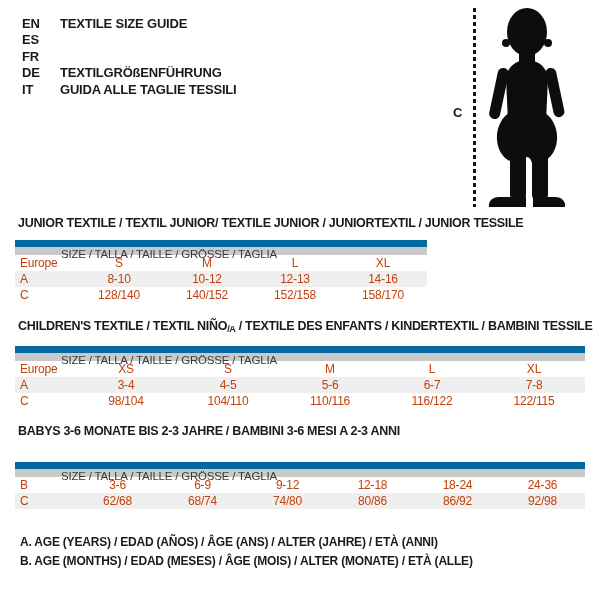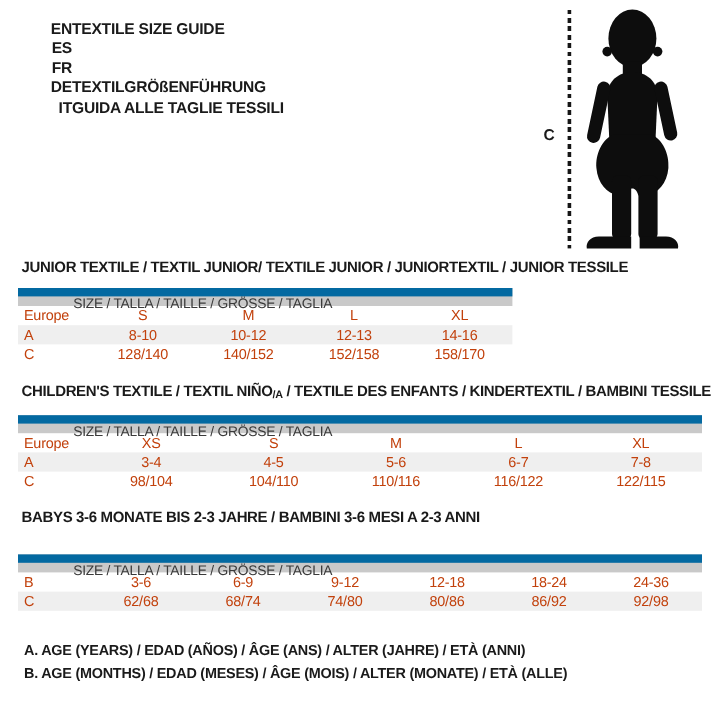--- a/index.html
+++ b/index.html
@@ -2,21 +2,21 @@
 <html><head>
 <meta charset="utf-8">
 <style>
   html,body{margin:0;padding:0;background:#fff;}
   .page{
     position:relative;width:600px;height:600px;background:#ffffff;overflow:hidden;
     font-family:"Liberation Sans",sans-serif;color:#1a1a1a;letter-spacing:-0.2px;
   }
   
   .langs{position:absolute;left:22px;top:15px;}
-  .lang-row{display:flex;height:16.5px;align-items:center;font-size:13px;font-weight:700;text-align:right;}
+  .lang-row{display:flex;height:16.5px;align-items:center;font-size:13px;font-weight:700;}
   .lang-code{width:38px;}
   
   .dash-line{position:absolute;left:473px;top:8px;width:3px;height:199px;
     background:repeating-linear-gradient(to bottom,#161616 0 4px,transparent 4px 7px);}
   .figure-label{position:absolute;left:453px;top:105px;font-size:13px;font-weight:700;}
   .baby{position:absolute;left:481px;top:6px;width:92px;height:202px;}
   
   .section{position:absolute;left:15px;}
   .sec1{top:215px;width:412px;}
   .sec2{top:318px;width:570px;}

